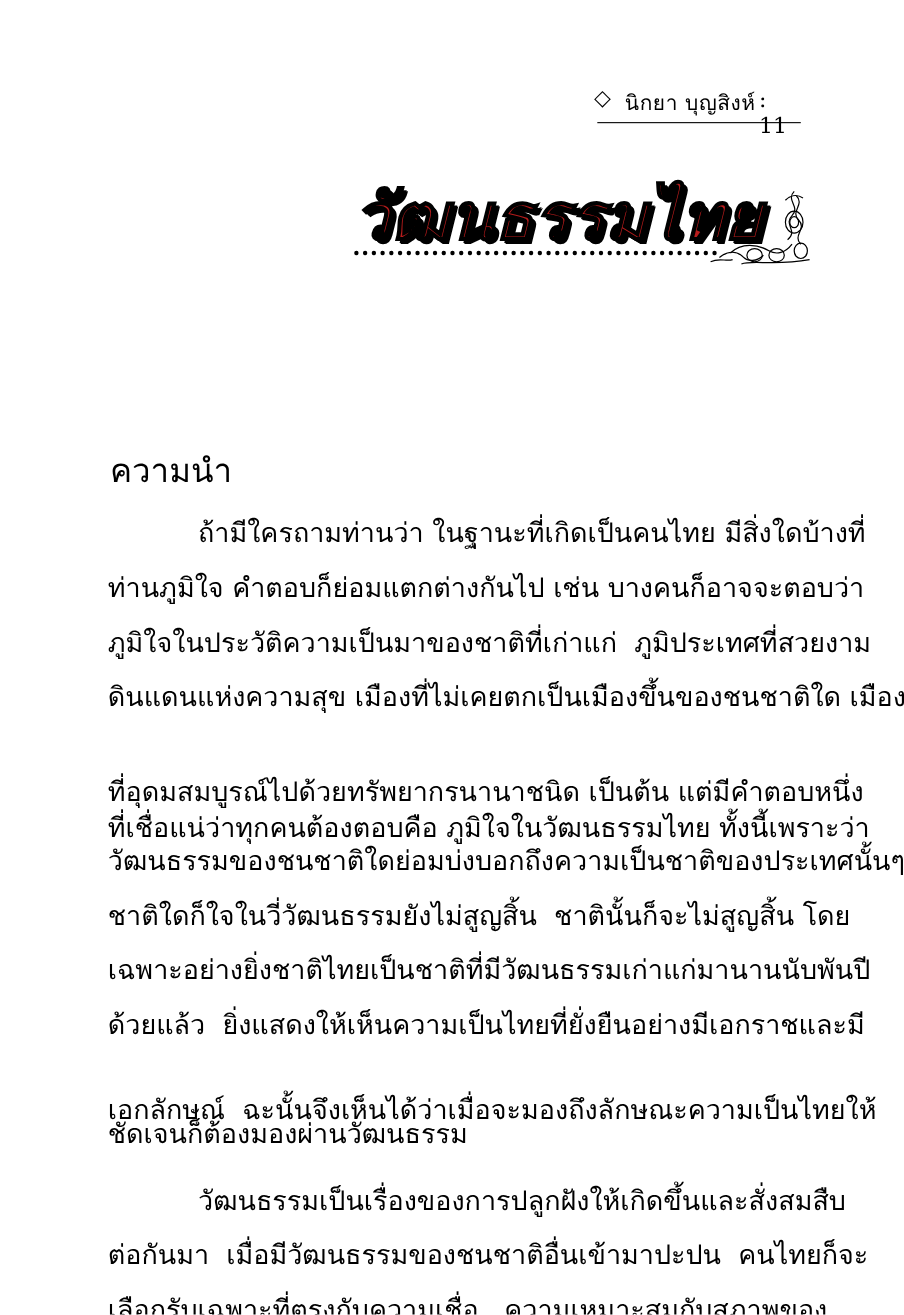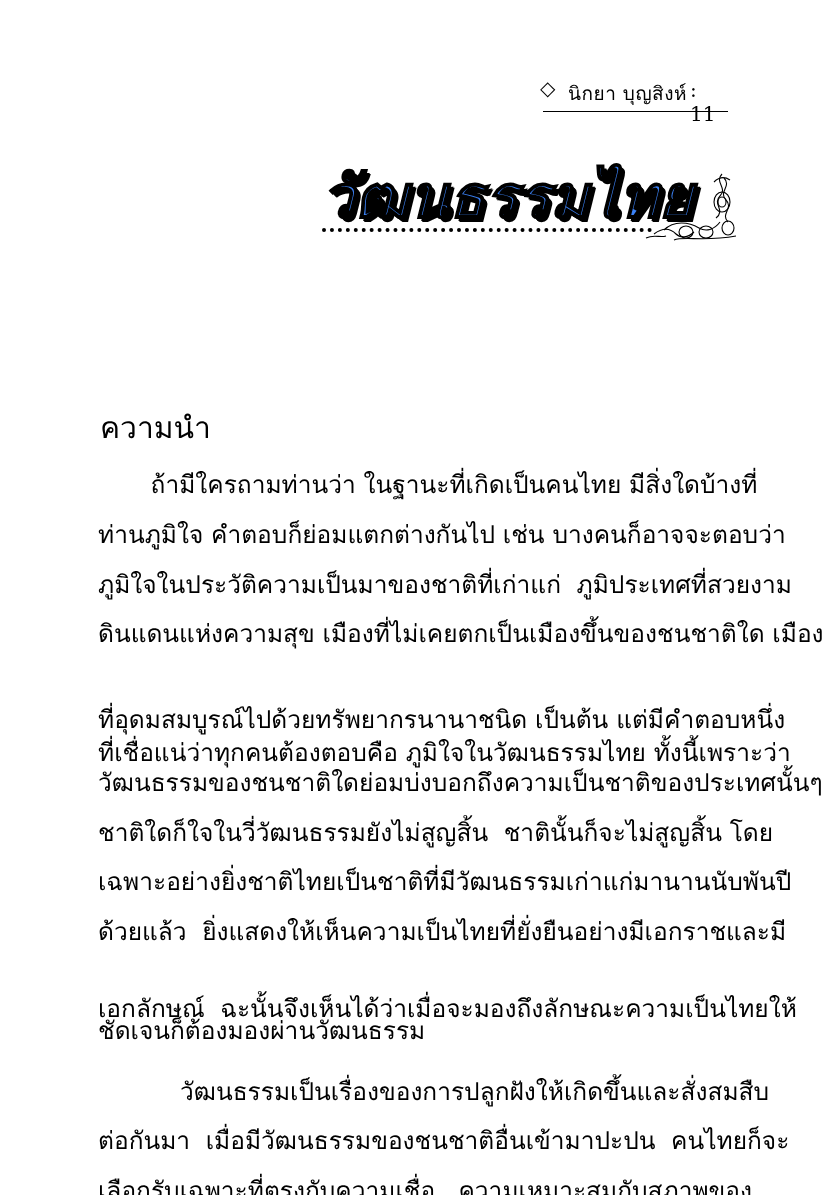--- a/index.html
+++ b/index.html
@@ -3,21 +3,21 @@
 <meta charset="utf-8">
 <style>
   html, body { margin: 0; padding: 0; background: #ffffff; }
   body { width: 822px; height: 1195px; position: relative; overflow: hidden; font-family: "DejaVu Sans", sans-serif; color: #000; }
   .header { position: absolute; left: 540px; top: 72px; width: 188px; height: 40px; }
   .header-line { position: absolute; left: 543px; top: 111px; width: 185px; border-top: 1.5px solid #000; }
   .hdr-diamond { position: absolute; left: 0; top: 4px; font-size: 20px; }
   .hdr-author { position: absolute; left: 28px; top: 6px; font-size: 19px; letter-spacing: 0.5px; }
   .hdr-page { position: absolute; left: 150px; top: 6px; font-size: 20px; font-family: "DejaVu Serif", serif; }
   .title-wrap { position: absolute; left: 318px; top: 150px; width: 420px; height: 95px; }
-  .title-text { position: absolute; left: 4px; top: 0; font-family: "DejaVu Serif", serif; font-style: italic; font-weight: bold; font-size: 58px; color: #3b82f6; -webkit-text-stroke: 2px #000; text-shadow: 3px 3px 0 #000, 4px 4px 0 #000; letter-spacing: 1px; white-space: nowrap; }
+  .title-text { position: absolute; left: 4px; top: 0; font-family: "DejaVu Serif", serif; font-style: italic; font-weight: bold; font-size: 58px; color: #b91c1c; -webkit-text-stroke: 2px #000; text-shadow: 3px 3px 0 #000, 4px 4px 0 #000; letter-spacing: 1px; white-space: nowrap; }
   .title-dots { position: absolute; left: 4px; top: 78px; width: 330px; border-top: 4px dotted #000; }
   .ornament { position: absolute; left: 326px; top: 22px; width: 95px; height: 72px; }
   .section-heading { position: absolute; left: 100px; top: 404px; font-size: 30px; font-weight: normal; }
   .line { position: absolute; left: 98px; width: 630px; font-size: 24.5px; white-space: nowrap; display: flex; justify-content: space-between; }
   .line.indent { left: 180px; width: 548px; }
   .line.last { justify-content: flex-start; }
   .line span { white-space: pre; }
 </style>
 </head>
 <body>
@@ -45,21 +45,21 @@
       <ellipse cx="84" cy="56" rx="6" ry="7"></ellipse>
       <path d="M2 66 C10 62, 16 66, 22 64 M30 68 C40 64, 60 70, 92 64"></path>
       <path d="M70 10 C74 6, 80 4, 86 8"></path>
     </g>
   </svg>
 </div>
 
 <h2 class="section-heading" style="margin:0;">ความนำ</h2>
 
 <div>
-  <div class="line indent" style="top:465px;justify-content:center;">
+  <div class="line indent" style="top:465px;">
       <span>ถ้ามีใครถามท่านว่า ในฐานะที่เกิดเป็นคนไทย มีสิ่งใดบ้างที่</span>
     </div>
   <div class="line" style="top:515px;text-align:right;">
       <span>ท่านภูมิใจ คำตอบก็ย่อมแตกต่างกันไป เช่น บางคนก็อาจจะตอบว่า</span>
     </div>
   <div class="line" style="top:565px;">
       <span>ภูมิใจในประวัติความเป็นมาของชาติที่เก่าแก่  ภูมิประเทศที่สวยงาม</span>
     </div>
   <div class="line" style="top:614px;align-items:center;">
       <span>ดินแดนแห่งความสุข เมืองที่ไม่เคยตกเป็นเมืองขึ้นของชนชาติใด เมือง</span>

